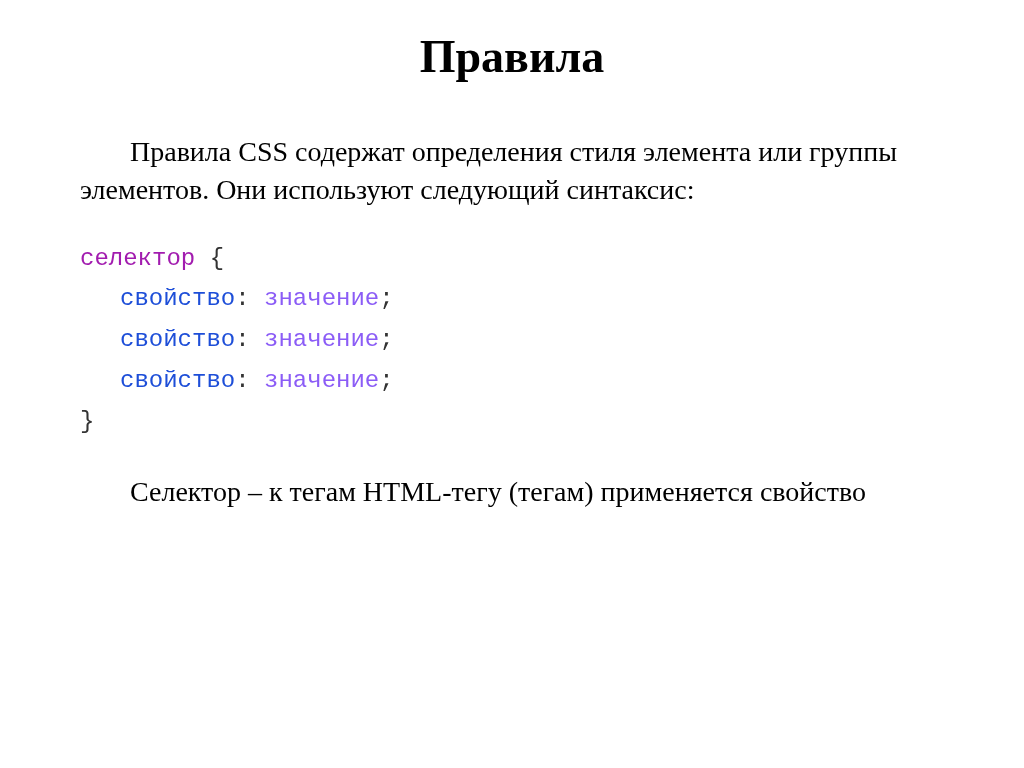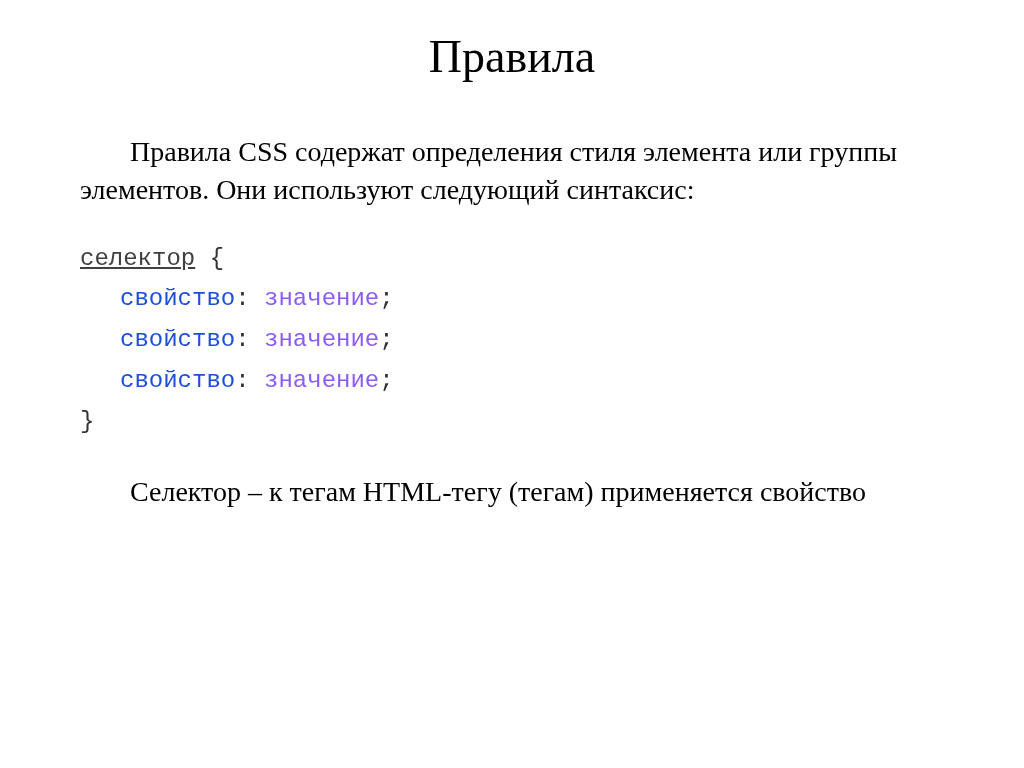--- a/index.html
+++ b/index.html
@@ -7,40 +7,40 @@
       width: 1024px;
       height: 768px;
       background: #ffffff;
       font-family: "Times New Roman", Times, serif;
       color: #000000;
       padding: 30px 80px 40px 80px;
     }
     .title {
       text-align: center;
       font-size: 46px;
-      font-weight: 400;
+      font-weight: 700;
       margin-bottom: 50px;
     }
     .paragraph {
       font-size: 28px;
       line-height: 1.35;
       text-indent: 50px;
       margin-bottom: 30px;
       font-family: Liberation Serif, serif;
     }
     .code-block {
       font-family: "Courier New", Courier, monospace;
       font-size: 24px;
       line-height: 1.7;
       margin-bottom: 30px;
     }
     .code-line {
       white-space: pre;
     }
-    .selector { color: #404040; text-decoration: underline; }
+    .selector { color: #a21caf; }
     .brace { color: #333333; }
     .property { color: #1d4ed8; }
     .colon { color: #333333; }
     .value { color: #8b5cf6; }
     .semicolon { color: #333333; }
     .indent { display: inline-block; width: 40px; }
     .paragraph2 {
       font-size: 28px;
       line-height: 1.35;
       text-indent: 50px;

